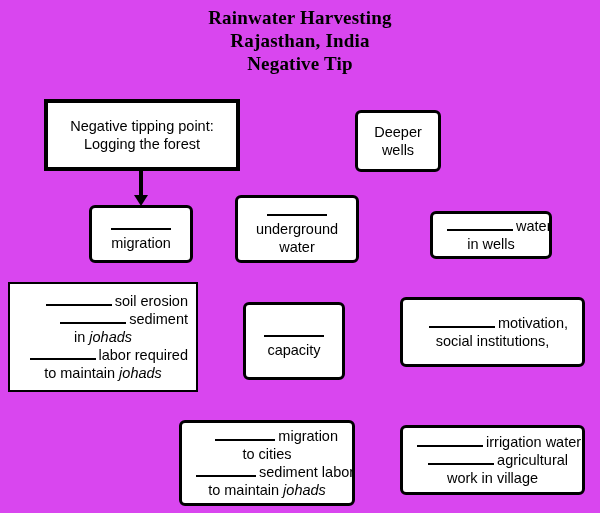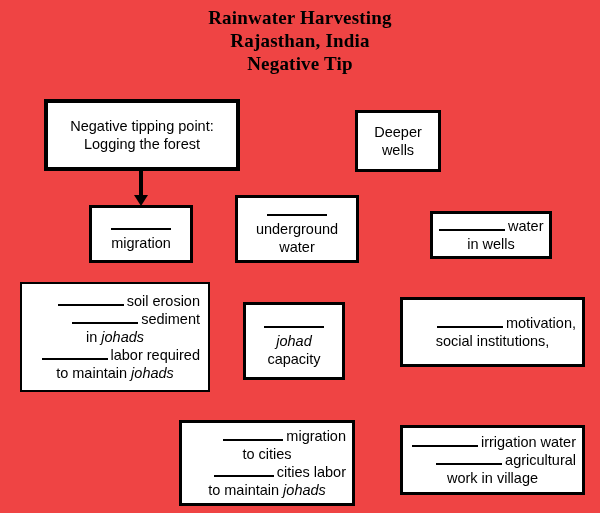--- a/index.html
+++ b/index.html
@@ -7,21 +7,21 @@
     padding: 0;
     background: #ffffff;
   }
   body {
     font-family: "Liberation Sans", sans-serif;
   }
   #canvas {
     position: relative;
     width: 600px;
     height: 513px;
-    background: #ef4444;
+    background: #d946ef;
     overflow: hidden;
   }
 
   
   .title-block {
     position: absolute;
     left: 0;
     top: 6px;
     width: 600px;
     text-align: center;
@@ -41,26 +41,26 @@
     background: #ffffff;
     border: 2px solid #000000;
     display: flex;
     align-items: center;
     justify-content: center;
     color: #000000;
     font-size: 14.5px;
     line-height: 18px;
   }
   .box.thick { border-width: 4px; }
-  .box.medium { border-width: 3px; }
+  .box.medium { border-width: 3px; border-radius: 6px; }
   .box.thin { border-width: 2px; }
 
   .box-inner {
     width: 100%;
-    padding: 0 6px;
+    padding: 0 14px;
     box-sizing: border-box;
   }
   .line-c { display: block; text-align: center; white-space: nowrap; }
   .line-r { display: block; text-align: right; white-space: nowrap; }
 
   .ital { font-style: italic; }
 
   
   .blank {
     display: inline-block;
@@ -138,50 +138,49 @@
     </div>
   </div>
 
   <div class="box medium" style="left:430px; top:211px; width:122px; height:48px;">
     <div class="box-inner">
       <span class="line-r"><i class="blank w66"></i><span>water</span></span>
       <span class="line-c">in wells</span>
     </div>
   </div>
 
-  <div class="box thin" style="left:20px; top:282px; width:190px; height:110px;">
+  <div class="box thin" style="left:8px; top:282px; width:190px; height:110px;">
     <div class="box-inner" style="padding:0 8px;">
       <span class="line-r"><i class="blank w66"></i><span>soil erosion</span></span>
       <span class="line-r"><i class="blank w66"></i><span>sediment</span></span>
       <span class="line-c"><span>in </span><span class="ital">johads</span></span>
       <span class="line-r"><i class="blank w66"></i><span>labor required</span></span>
       <span class="line-c"><span>to maintain </span><span class="ital">johads</span></span>
     </div>
   </div>
 
   <div class="box medium" style="left:243px; top:302px; width:102px; height:78px;">
     <div class="box-inner">
       <span class="blank-row"><i class="blank w60"></i></span>
-      <span class="line-c ital">johad</span>
       <span class="line-c">capacity</span>
     </div>
   </div>
 
   <div class="box medium" style="left:400px; top:297px; width:185px; height:70px;">
     <div class="box-inner">
       <span class="line-r"><i class="blank w66"></i><span>motivation,</span></span>
       <span class="line-c">social institutions,</span>
     </div>
   </div>
 
   <div class="box medium" style="left:172px; top:420px; width:176px; height:86px;margin-left:7px;">
     <div class="box-inner">
       <span class="line-r"><i class="blank w60"></i><span>migration</span></span>
       <span class="line-c">to cities</span>
-      <span class="line-r"><i class="blank w60"></i><span>cities labor</span></span>
+      <span class="line-r"><i class="blank w60"></i><span>sediment labor</span></span>
       <span class="line-c"><span>to maintain </span><span class="ital">johads</span></span>
     </div>
   </div>
 
   <div class="box medium" style="left:400px; top:425px; width:185px; height:70px;">
     <div class="box-inner">
       <span class="line-r"><i class="blank w66"></i><span>irrigation water</span></span>
       <span class="line-r"><i class="blank w66"></i><span>agricultural</span></span>
       <span class="line-c">work in village</span>
     </div>

